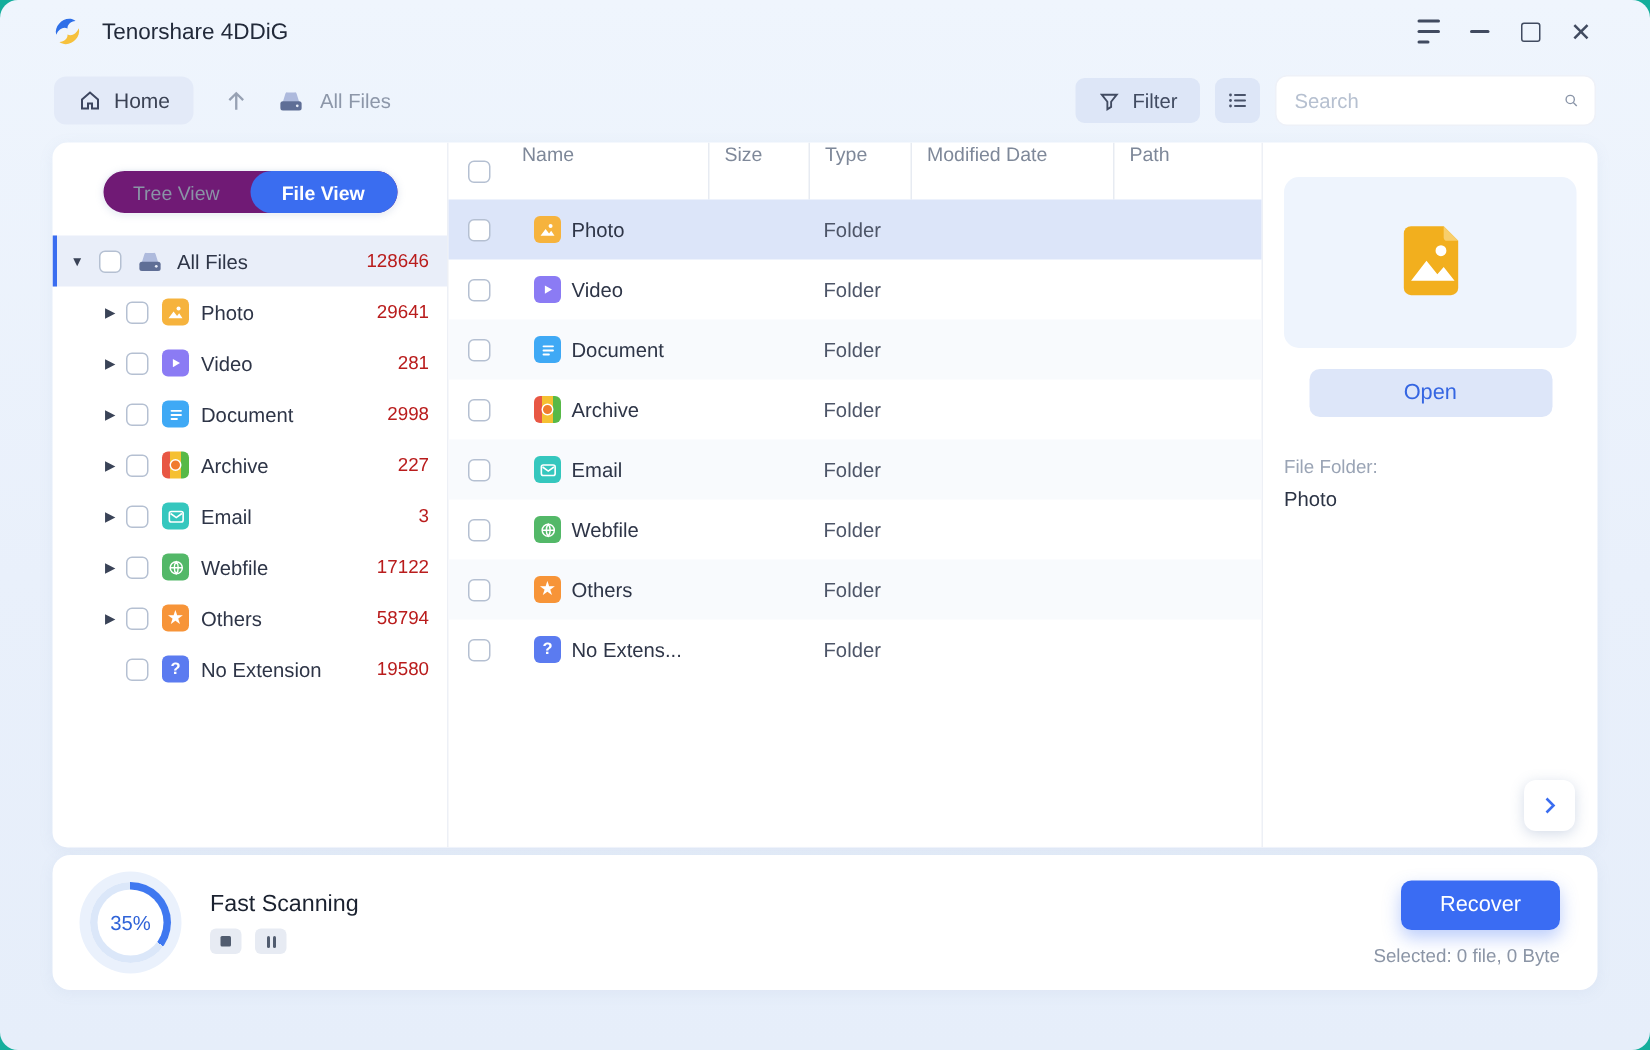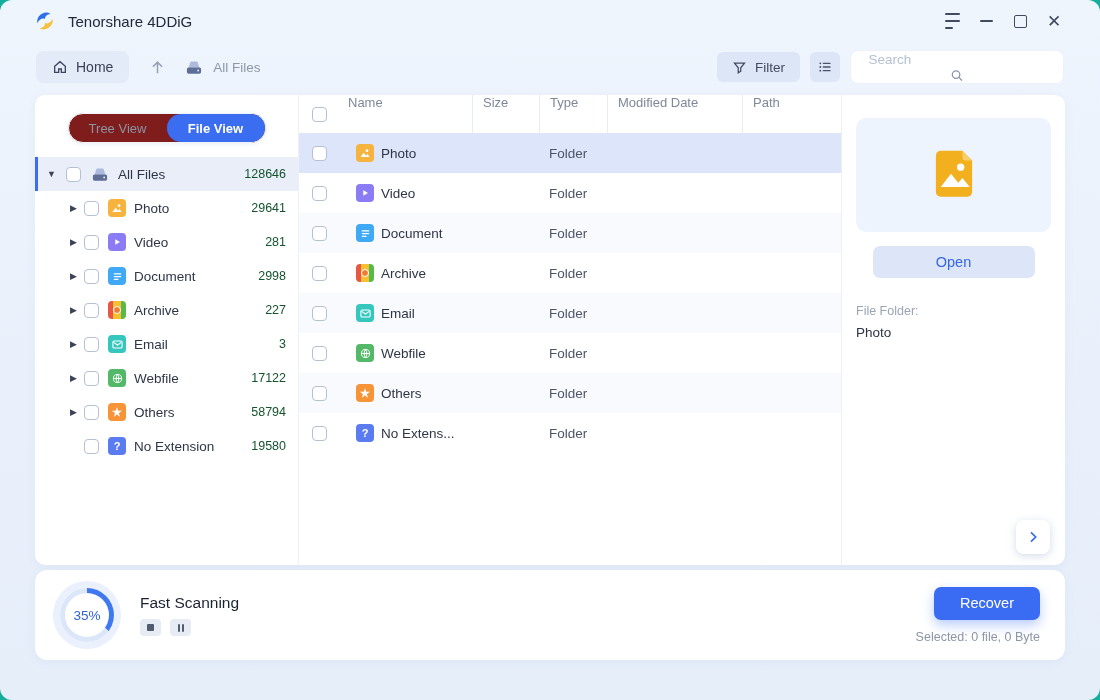--- a/index.html
+++ b/index.html
@@ -27,39 +27,39 @@
   .close-glyph{font-size:17px;color:#414b60;line-height:1;}
   
   .toolbar{position:absolute;top:50px;left:36px;right:36px;height:34px;display:flex;align-items:center;}
   .home-btn{display:flex;align-items:center;gap:8px;height:32px;padding:0 16px;border:none;border-radius:8px;background:#e3eaf8;color:#3b4254;font-size:14px;cursor:pointer;}
   .crumb-up{margin-left:18px;background:none;border:none;cursor:pointer;display:flex;align-items:center;padding:2px;}
   .crumb-drive{margin-left:16px;display:flex;align-items:center;}
   .crumb-text{margin-left:9px;font-size:13.5px;color:#8d97a9;}
   .toolbar-right{margin-left:auto;display:flex;align-items:center;gap:10px;}
   .filter-btn{display:flex;align-items:center;gap:8px;height:30px;padding:0 15px;border:none;border-radius:6px;background:#dde6f7;color:#414b61;font-size:13.5px;cursor:pointer;}
   .list-btn{width:30px;height:30px;border:none;border-radius:6px;background:#dde6f7;display:flex;align-items:center;justify-content:center;cursor:pointer;}
-  .search-box{width:192px;height:32px;background:#fff;border-radius:8px;display:flex;align-items:center;padding:0 10px;border:1px solid #eef1f8;flex-direction:column;}
+  .search-box{width:192px;height:32px;background:#fff;border-radius:8px;display:flex;align-items:center;padding:0 10px;border:1px solid #eef1f8;}
   .search-box input{flex:1;border:none;outline:none;font-size:13.5px;color:#3c4557;background:transparent;font-family:"Liberation Sans",sans-serif;}
   .search-box input::placeholder{color:#b6c0d0;}
   
   .main-card{position:absolute;left:35px;top:95px;width:1030px;height:470px;background:#fff;border-radius:10px;display:flex;overflow:hidden;box-shadow:0 2px 10px rgba(110,135,180,.08);}
   
   .sidebar{width:264px;flex:0 0 264px;border-right:1px solid #edf0f6;padding-top:18px;box-sizing:border-box;}
-  .view-toggle{margin:0 auto;width:196px;height:28px;border-radius:15px;background:#7f1d1d;border:1px solid #f0f3f8;box-shadow:0 1px 5px rgba(130,150,190,.18);display:flex;}
+  .view-toggle{margin:0 auto;width:196px;height:28px;border-radius:15px;background:#701a75;border:1px solid #f0f3f8;box-shadow:0 1px 5px rgba(130,150,190,.18);display:flex;}
   .toggle-opt{flex:1;border:none;background:transparent;border-radius:15px;font-size:13px;color:#8a94a6;cursor:pointer;font-family:"Liberation Sans",sans-serif;}
   .toggle-opt.active{background:#3a6df0;color:#fff;font-weight:bold;}
   .tree{margin-top:14px;}
   .tree-root{height:34px;display:flex;align-items:center;background:#e9eef9;border-left:3px solid #3a6df0;padding-left:9px;cursor:pointer;}
   .tree-item{height:34px;display:flex;align-items:center;padding-left:35px;cursor:pointer;}
   .caret{width:14px;font-size:9px;color:#3a4357;flex:0 0 14px;}
   .caret.hidden{visibility:hidden;}
   .checkbox{width:15px;height:15px;border:1.5px solid #b5c0d2;border-radius:4px;background:#fff;flex:0 0 15px;margin-right:9px;box-sizing:border-box;}
   .tree-root .checkbox{margin-left:5px;}
   .t-label{font-size:13.5px;color:#2e3547;margin-left:8px;}
-  .t-count{margin-left:auto;padding-right:12px;font-size:12.5px;color:#14532d;}
+  .t-count{margin-left:auto;padding-right:12px;font-size:12.5px;color:#b91c1c;}
   .ficon{width:18px;height:18px;border-radius:4px;display:flex;align-items:center;justify-content:center;color:#fff;flex:0 0 18px;overflow:hidden;}
   .ficon svg{display:block;}
   .ficon .glyph-text{font-size:11px;font-weight:bold;line-height:1;}
   .ficon.archive-multi{background:linear-gradient(90deg,#e85744 0 30%,#f5c032 30% 70%,#57b947 70% 100%);position:relative;}
   .ficon.archive-multi::after{content:"";position:absolute;width:8px;height:8px;border-radius:50%;background:#f07c2e;border:1.5px solid #fff;box-sizing:border-box;}
   
   .table{flex:1;display:flex;flex-direction:column;border-right:1px solid #edf0f6;min-width:0;}
   .thead{height:38px;display:flex;font-size:13px;color:#7e8899;flex:0 0 38px;}
   .cell-check{flex:0 0 28px;padding-left:13px;box-sizing:content-box;display:flex;align-items:center;}
   .cell-check .checkbox{margin-right:0;}

